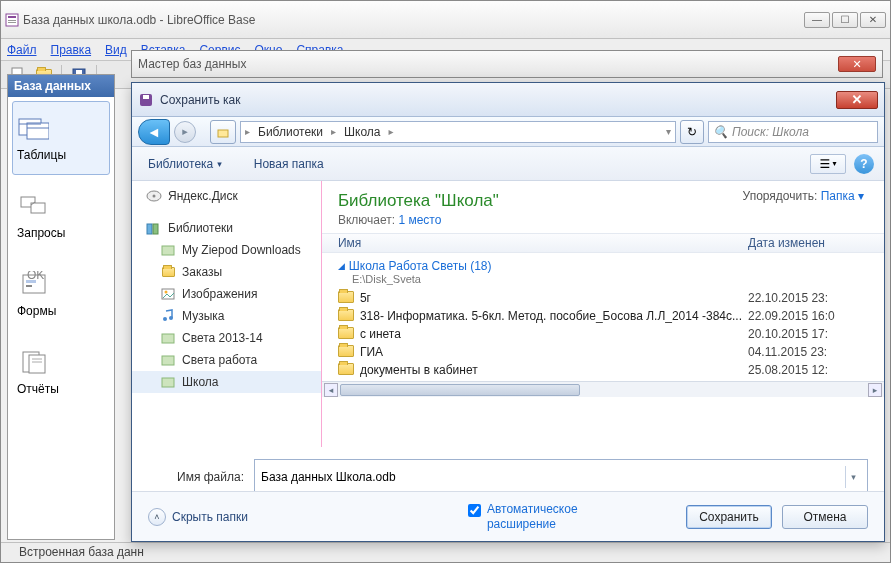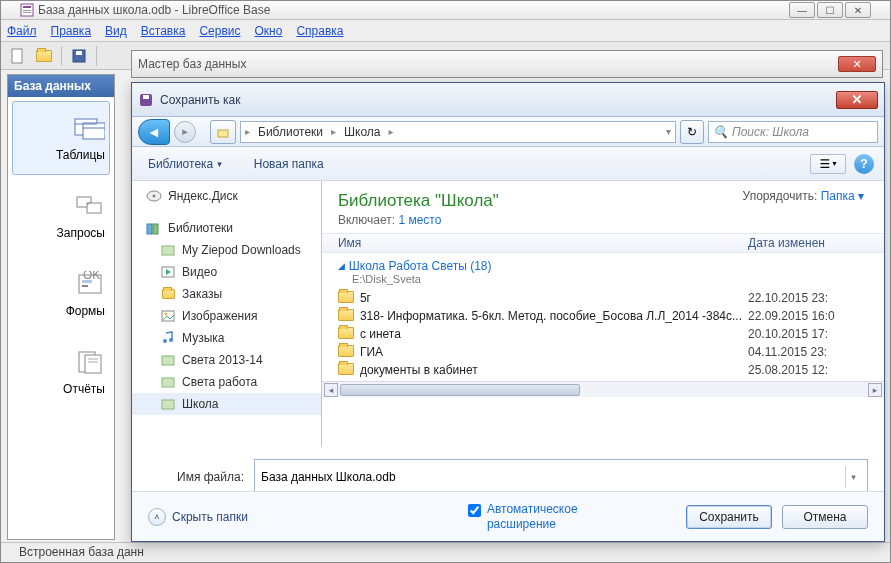--- a/index.html
+++ b/index.html
@@ -1,36 +1,36 @@
 <!DOCTYPE html>
 <html><head>
 <meta charset="utf-8">
 <style>
 * { box-sizing: border-box; margin: 0; padding: 0; font-family: "Segoe UI", Tahoma, sans-serif; font-size: 12px; }
 body { background: #e8e8e8; width: 891px; height: 563px; overflow: hidden; position: relative; }
 
 
 .main-window { position: absolute; inset: 0; background: #f0f0f0; border: 1px solid #8a8a8a; }
-.main-titlebar { height: 19px; background: linear-gradient(#fdfdfd, #e9e9e9); display: flex; align-items: center; padding: 0 19px; border-bottom: 1px solid #c0c0c0; }
+.main-titlebar { height: 38px; background: linear-gradient(#fdfdfd, #e9e9e9); display: flex; align-items: center; padding: 0 4px; border-bottom: 1px solid #c0c0c0; }
 .main-titlebar .app-icon { width: 14px; height: 14px; margin-right: 4px; }
 .main-titlebar .title { flex: 1; color: #555; }
 .win-btns { display: flex; gap: 2px; }
 .win-btn { width: 26px; height: 16px; border: 1px solid #9b9b9b; border-radius: 2px; background: linear-gradient(#fafafa,#e5e5e5); display:flex; align-items:center; justify-content:center; color:#555; font-size:10px; }
 
 .menubar { height: 22px; display: flex; align-items: center; padding: 0 6px; gap: 14px; border-bottom: 1px solid #c5c5c5; background: #eee; }
 .menubar span { color: #1d4ed8; }
 .menubar span u { text-decoration: underline; }
 
 .toolbar-main { height: 28px; background: #e9e9e9; border-bottom: 1px solid #c0c0c0; display:flex; align-items:center; padding: 0 6px; gap:4px; }
 .tb-btn { width: 22px; height: 22px; border: 1px solid transparent; border-radius:2px; display:flex; align-items:center; justify-content:center; }
 .tb-sep { width:1px; height:20px; background:#c0c0c0; margin:0 2px; }
 
 .side-panel { position:absolute; top:73px; left:6px; width:108px; bottom:22px; background:#fff; border:1px solid #9b9b9b; }
 .side-hdr { background: linear-gradient(#5b86c4,#3d6aaa); color:#fff; font-weight:bold; padding:4px 6px; }
-.side-item { display:flex; flex-direction:column; align-items:flex-end; padding:12px 4px; gap:6px; border:1px solid transparent; margin:4px; }
+.side-item { display:flex; flex-direction:column; align-items:flex-start; padding:12px 4px; gap:6px; border:1px solid transparent; margin:4px; }
 .side-item.sel { border:1px solid #9bb7e0; background:#eaf2fd; border-radius:3px; }
 .side-ico { width:32px; height:28px; display:flex; align-items:center; justify-content:center; }
 
 .statusbar { position:absolute; bottom:0; left:0; right:0; height:20px; background:#eee; border-top:1px solid #c0c0c0; padding:2px 18px; color:#444; }
 
 
 .wizard { position:absolute; top:50px; left:131px; right:8px; height:28px; background:linear-gradient(#fafafa,#e5e5e5); border:1px solid #8a8a8a; display:flex; align-items:center; padding:0 6px; }
 .wizard .title { flex:1; color:#555; }
 .wizard .close { width:38px; height:16px; background:linear-gradient(#e67b6e,#cb4f3f); border:1px solid #9b3a2d; border-radius:2px; color:#fff; display:flex; align-items:center; justify-content:center; font-size:11px; }
 
@@ -290,29 +290,20 @@
       <div class="tree-item">
           <span class="tico">
             <svg width="14" height="12">
               <rect x="1" y="2" width="12" height="9" fill="#cde4bd" stroke="#8ab878"></rect>
             </svg>
           </span>
           <span>My Ziepod Downloads</span>
         </div>
       <div class="tree-item">
           <span class="tico">
-            <svg width="14" height="12">
-              <rect x="1" y="1" width="12" height="10" fill="#fff" stroke="#888"></rect>
-              <polygon points="5,3 10,6 5,9" fill="#4a8"></polygon>
-            </svg>
-          </span>
-          <span>Видео</span>
-        </div>
-      <div class="tree-item">
-          <span class="tico">
             <div class="folder-ico" style="width:13px;height:10px"></div>
           </span>
           <span>Заказы</span>
         </div>
       <div class="tree-item">
           <span class="tico">
             <svg width="14" height="12">
               <rect x="1" y="1" width="12" height="10" fill="#fff" stroke="#888"></rect>
               <circle cx="5" cy="4" r="1.5" fill="#f7b030"></circle>
               <polyline points="2,10 6,6 9,9 13,5" fill="none" stroke="#5a9"></polyline>

